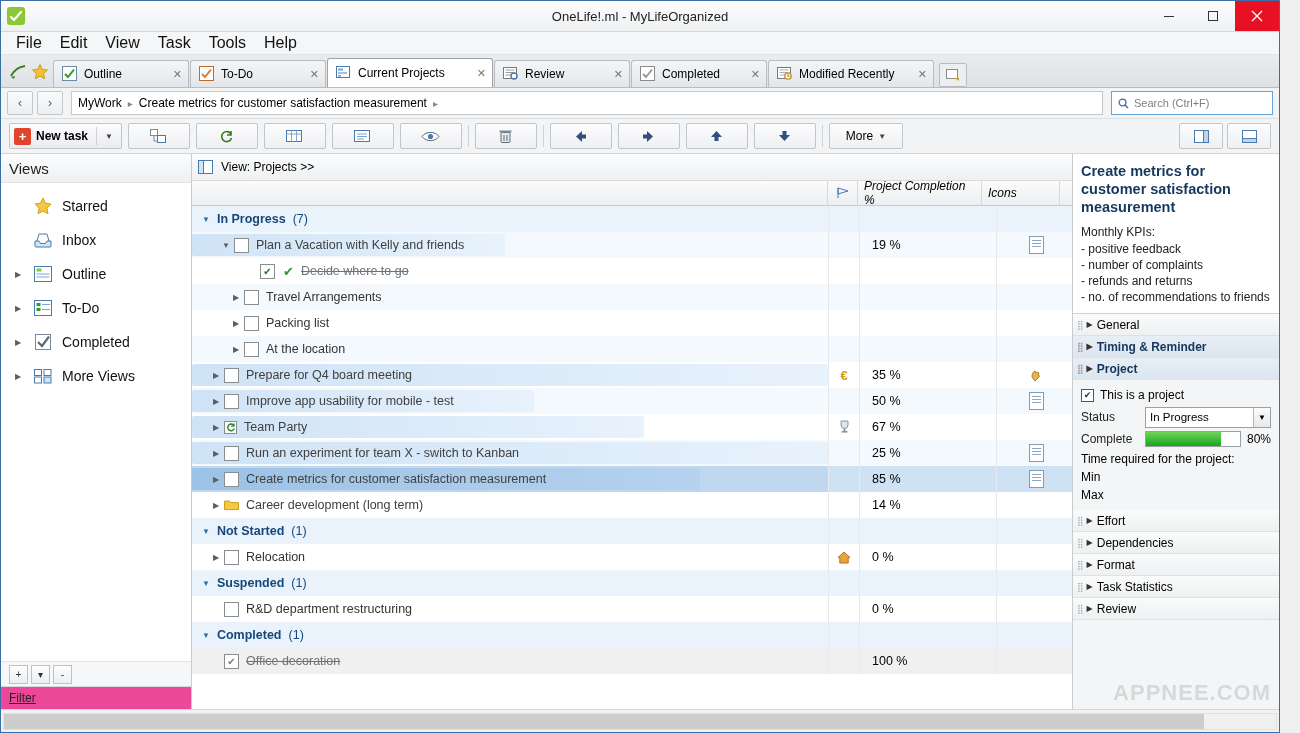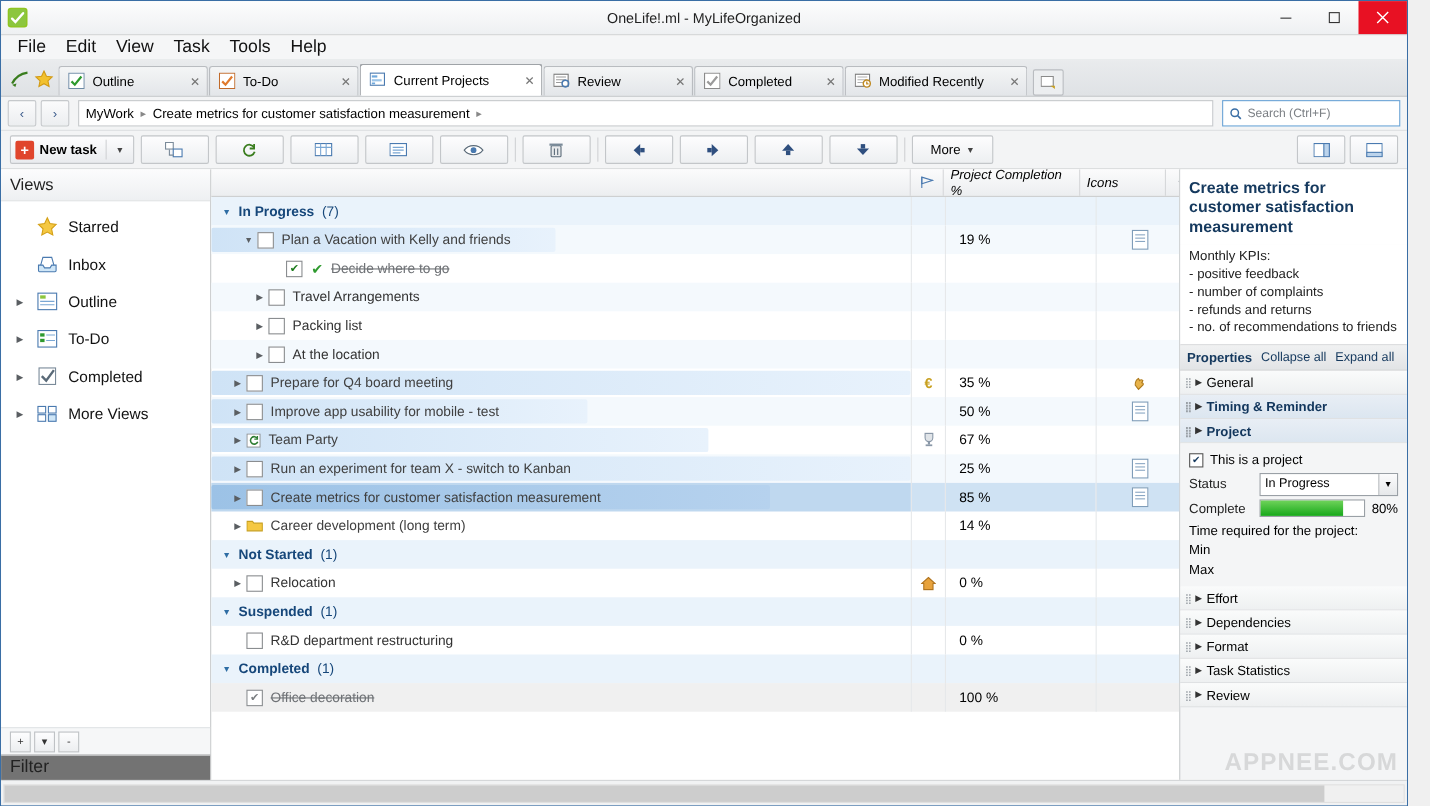--- a/index.html
+++ b/index.html
@@ -170,23 +170,23 @@
     height: 24px; display: flex; align-items: center; gap: 3px;
     padding-left: 8px;
     border-top: 1px solid #e2e4e6;
     background: #f6f7f8;
   }
   .sqbtn {
     width: 17px; height: 17px; border: 1px solid #bfc2c5; background: linear-gradient(to bottom,#fdfdfe,#eceef0);
     display: flex; align-items: center; justify-content: center; font-size: 10px; color: #333;
   }
   .filterbar {
-    height: 22px; background: #737373; border-top: 1px solid #d7d9db;
+    height: 22px; background: #ec4899; border-top: 1px solid #d7d9db;
     display: flex; align-items: center; padding-left: 8px;
-    font-size: 16px; color: #222;
+    font-size: 12px; color: #222; text-decoration: underline;
   }
   
   .main { flex: 1 1 auto; display: flex; flex-direction: column; min-width: 0; background: #fff; }
   .viewbar {
     height: 26px; display: flex; align-items: center; gap: 8px;
     padding-left: 6px;
     background: linear-gradient(to bottom,#fcfcfd,#eef0f2);
     border-bottom: 1px solid #d8dadc;
     font-size: 12px;
   }
@@ -629,20 +629,29 @@
       </div>
       <div class="views-foot">
         <div class="sqbtn">+</div>
         <div class="sqbtn">▾</div>
         <div class="sqbtn">-</div>
       </div>
       <div class="filterbar">Filter</div>
     </div>
 
     <div class="main">
+      <div class="viewbar">
+        <span>
+          <svg width="15" height="14" viewBox="0 0 15 14">
+              <rect x="0.5" y="0.5" width="14" height="13" fill="#fff" stroke="#4a7ab0"></rect>
+              <rect x="0.5" y="0.5" width="5" height="13" fill="#cfe6f7" stroke="#4a7ab0"></rect>
+            </svg>
+        </span>
+        <span>View: Projects &gt;&gt;</span>
+      </div>
 
       <div class="colhdr">
         <div class="c" style="width:636px;flex:0 0 636px"></div>
         <div class="c" style="width:30px;flex:0 0 30px;justify-content:center">
           <svg width="12" height="12" viewBox="0 0 12 12">
               <path d="M1 1 L11 4 L1 7 Z" fill="none" stroke="#4a7ab0"></path>
               <path d="M1 1 v10" stroke="#4a7ab0"></path>
             </svg>
         </div>
         <div class="c" style="width:124px;flex:0 0 124px">Project Completion %</div>
@@ -986,25 +995,20 @@
     </div>
 
     <div class="props">
       <div class="props-title">Create metrics for customer satisfaction measurement</div>
       <div class="props-note" style="white-space:pre-line">Monthly KPIs:
 - positive feedback
 - number of complaints
 - refunds and returns
 - no. of recommendations to friends</div>
 
-      <div class="props-hdr">
-        <span>Properties</span>
-        <span class="lnk">Collapse all</span>
-        <span class="lnk">Expand all</span>
-      </div>
 
       <div class="pgroup">
         <span class="grip">⣿</span>
         <span class="tri">▶</span>
         <span>General</span>
       </div>
 
       <div class="pgroup on">
         <span class="grip">⣿</span>
         <span class="tri">▶</span>

